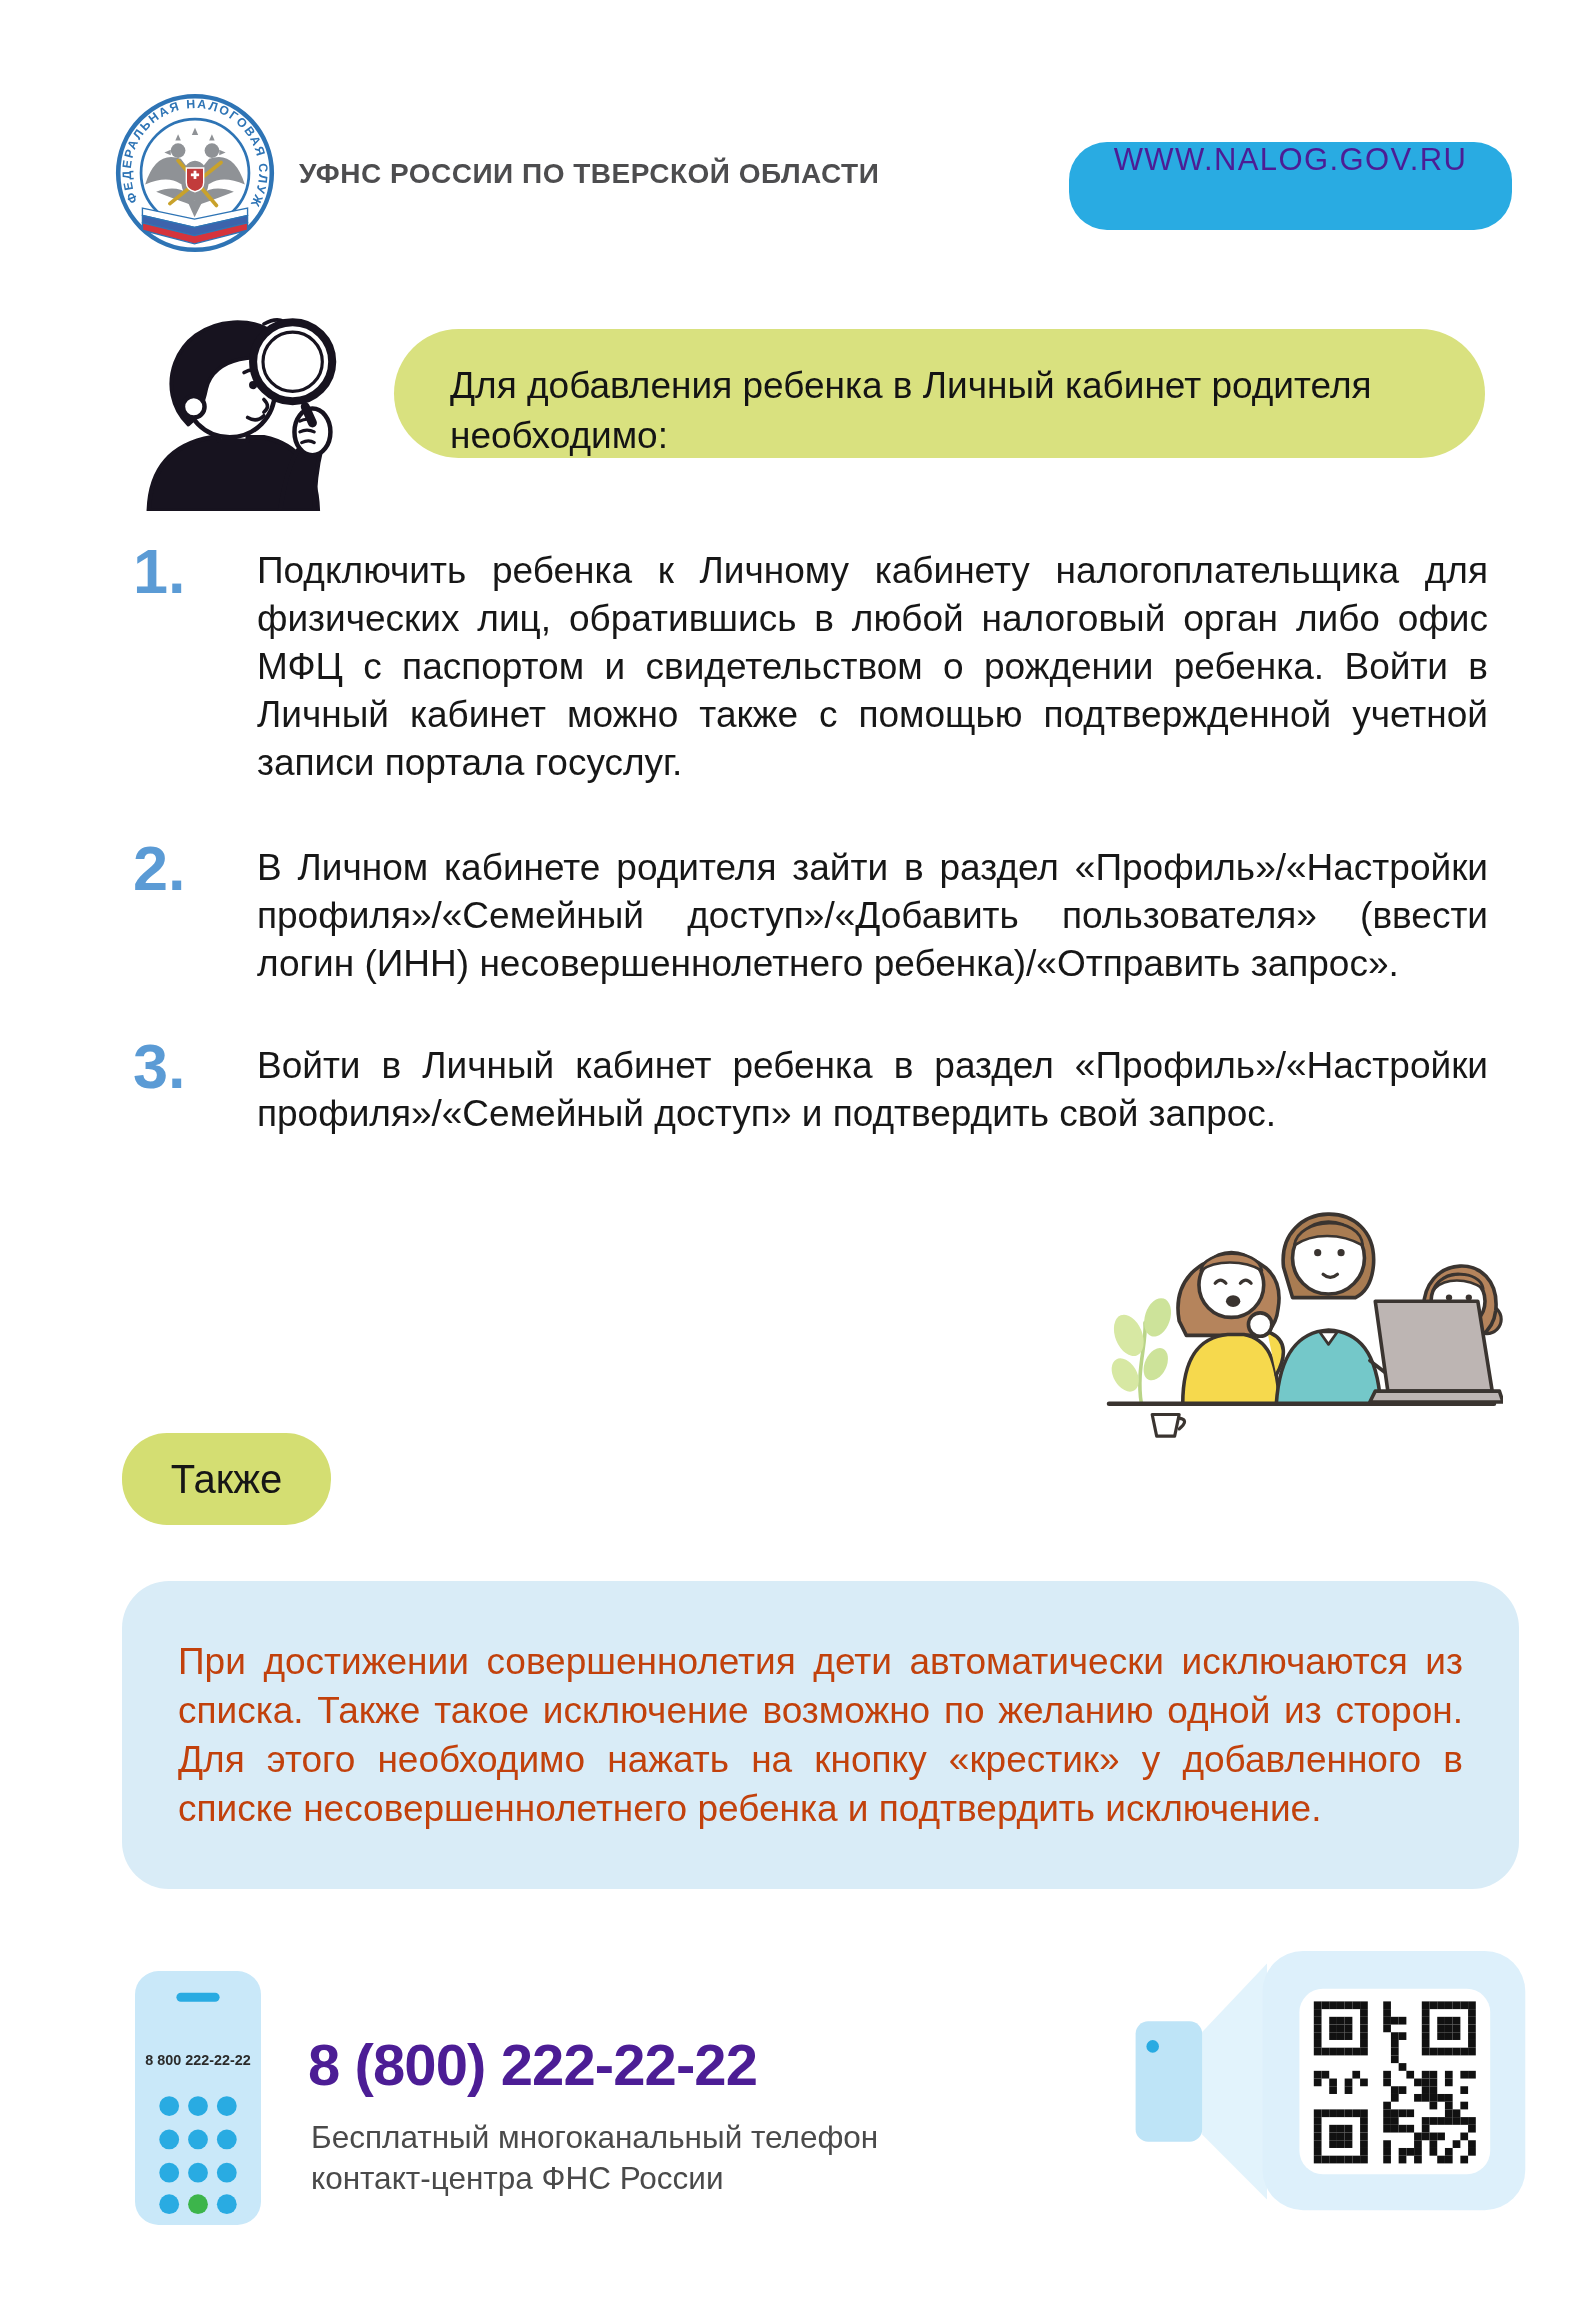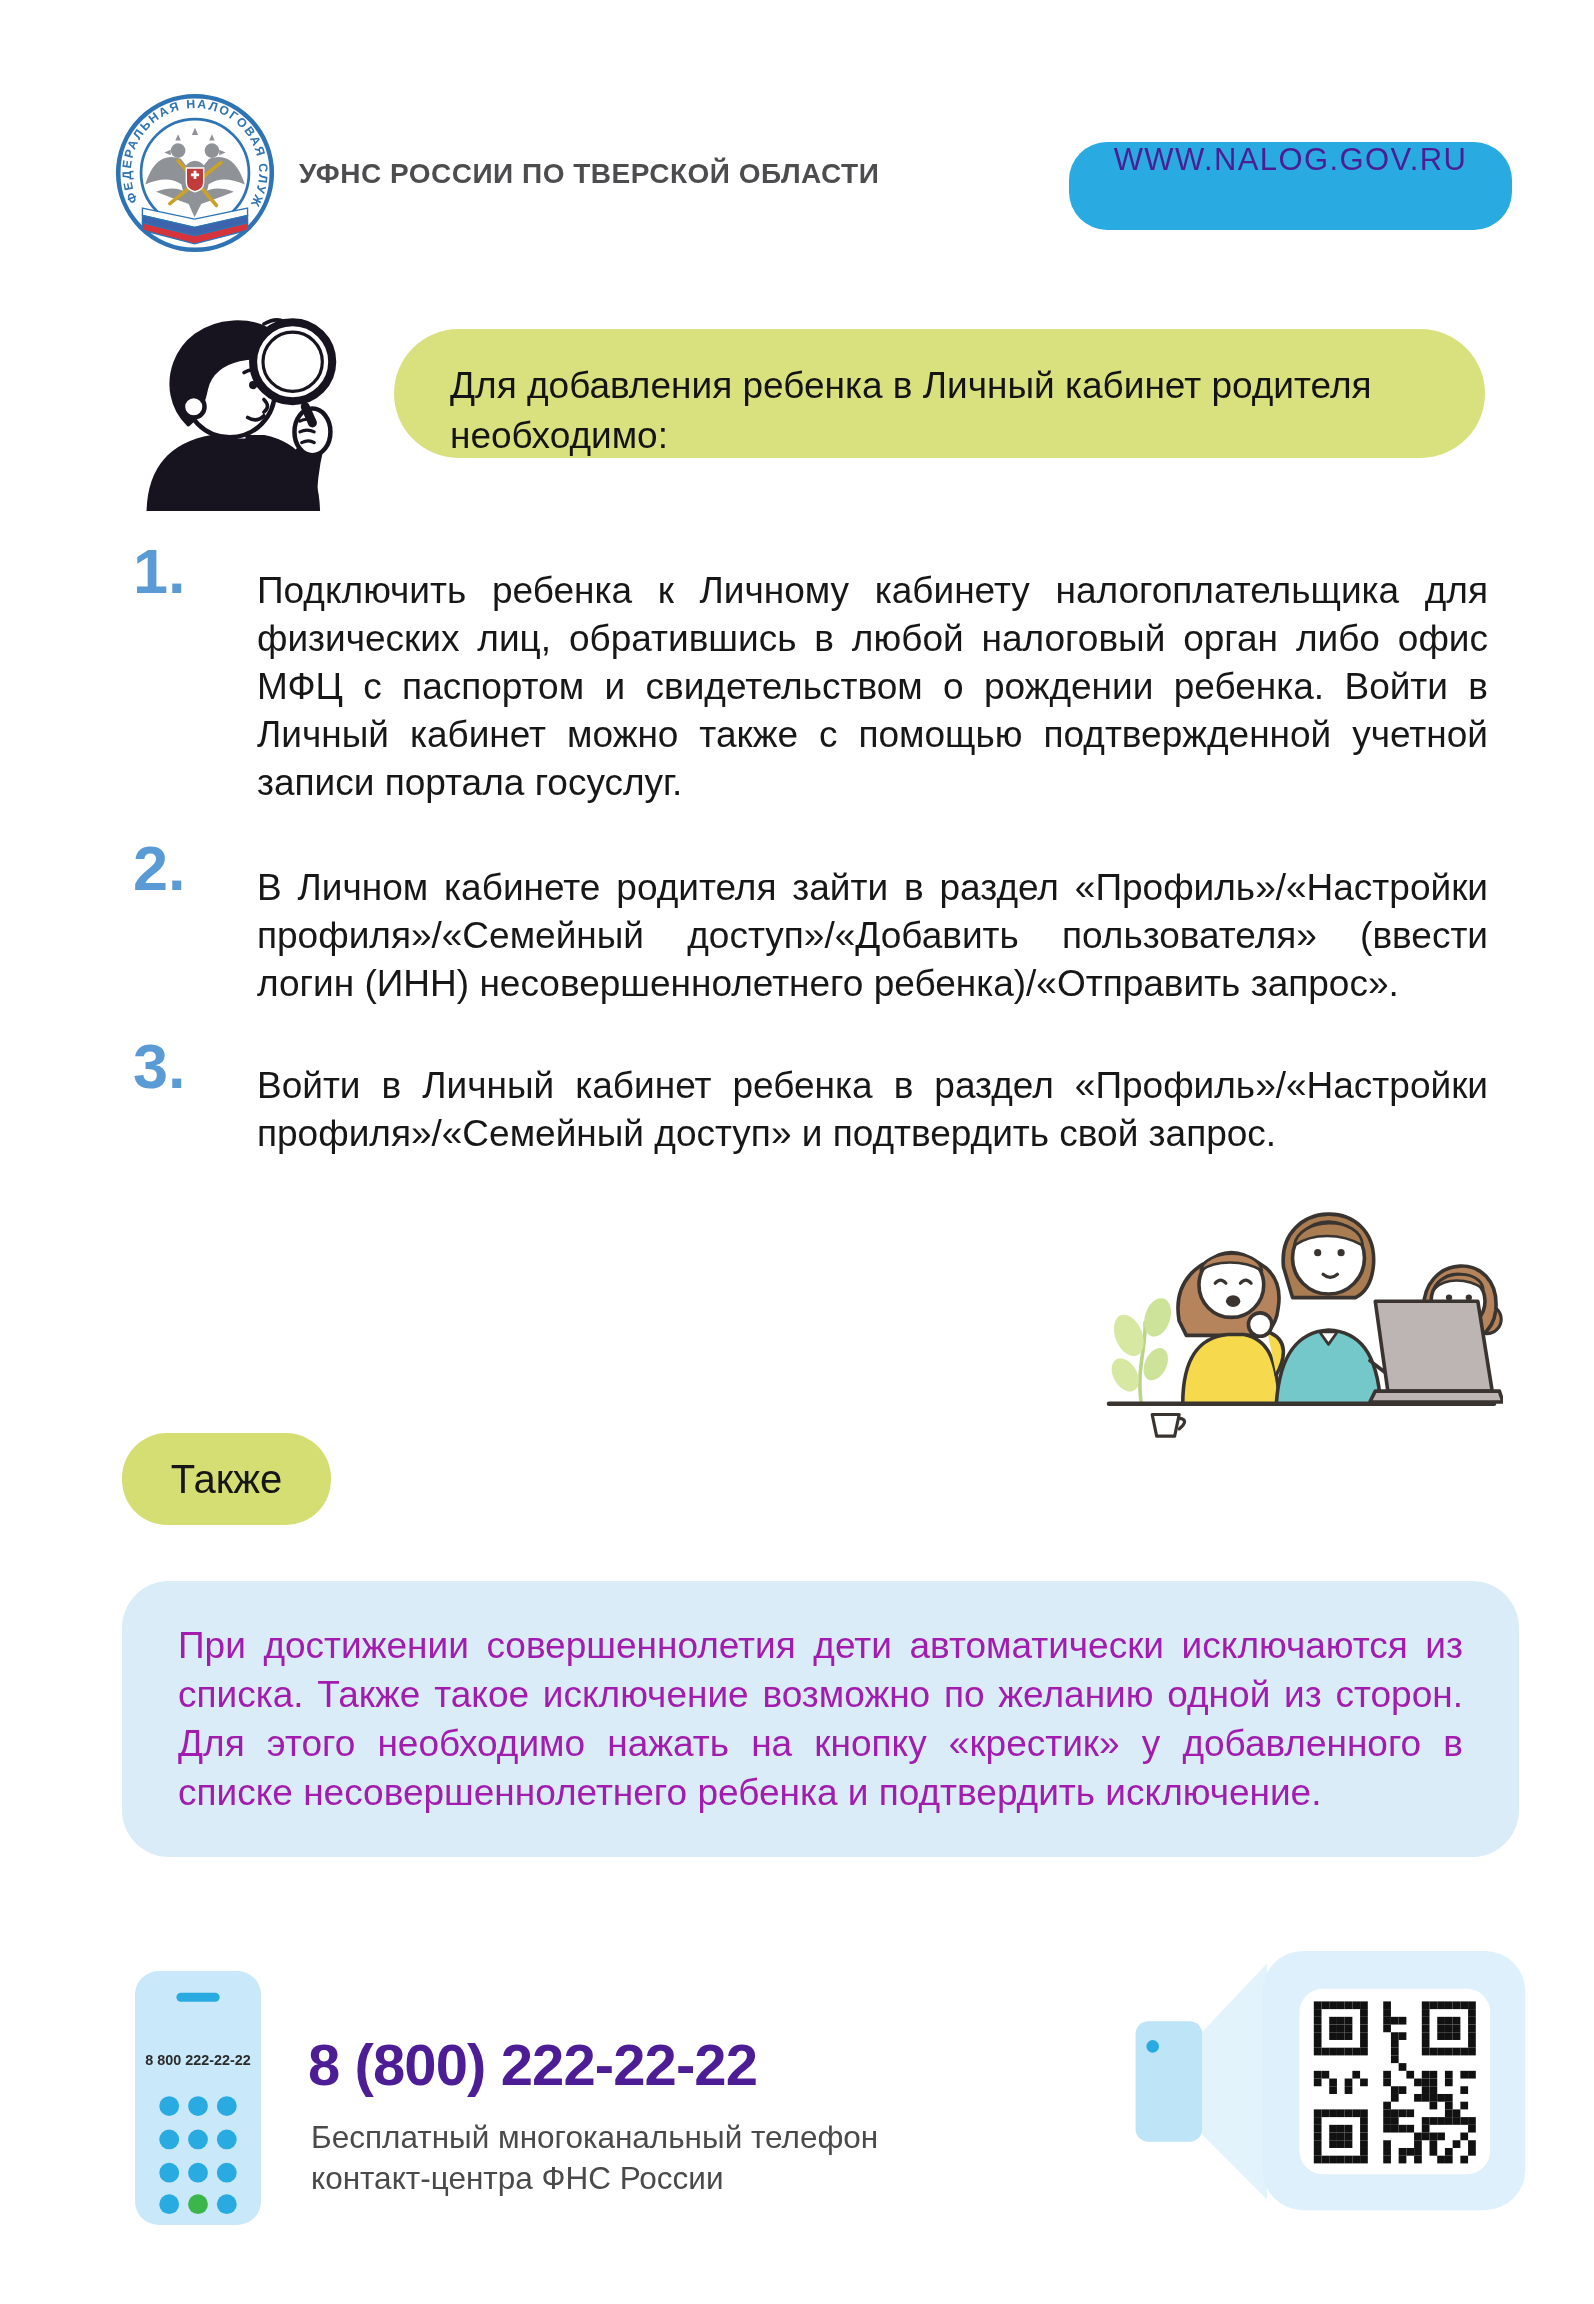--- a/index.html
+++ b/index.html
@@ -32,39 +32,39 @@
     padding:32px 56px;
     font-size:37px;line-height:50px;font-weight:500;color:#141414;
   }
   
   .step-num{
     position:absolute;left:133px;
     font-size:63px;line-height:63px;font-weight:800;color:#5b9bd5;
   }
   .step-text{
     position:absolute;left:257px;width:1231px;
-    font-size:37px;line-height:48px;text-align:justify;color:#171717;margin-top:20px;
+    font-size:37px;line-height:48px;text-align:justify;color:#171717;
   }
   #num1{top:540px}#txt1{top:547px}
   #num2{top:837px}#txt2{top:844px}
   #num3{top:1035px}#txt3{top:1042px}
   
   .family-illo{position:absolute;left:1100px;top:1159px;width:403px;height:288px;}
   
   .badge{
     position:absolute;left:122px;top:1433px;width:209px;height:92px;
     background:#d4de72;border-radius:45px;
     display:flex;align-items:center;justify-content:center;
     font-size:40px;color:#161616;
   }
   .info-box{
     position:absolute;left:122px;top:1581px;width:1397px;min-height:230px;
     background:#d9ecf7;border-radius:47px;box-sizing:border-box;
-    padding:40px 56px;
-    font-size:37px;line-height:49px;text-align:justify;color:#a21caf;
+    padding:56px 56px;
+    font-size:37px;line-height:49px;text-align:justify;color:#c2410c;
   }
   
   .phone-illo{position:absolute;left:135px;top:1971px;width:126px;height:254px;}
   .phone-number{
     position:absolute;left:308px;top:2031px;
     font-size:58px;font-weight:800;color:#4c1d95;letter-spacing:-0.9px;
   }
   .phone-label{
     position:absolute;left:311px;top:2117px;
     font-size:31.5px;line-height:41px;color:#4a4a4a;

